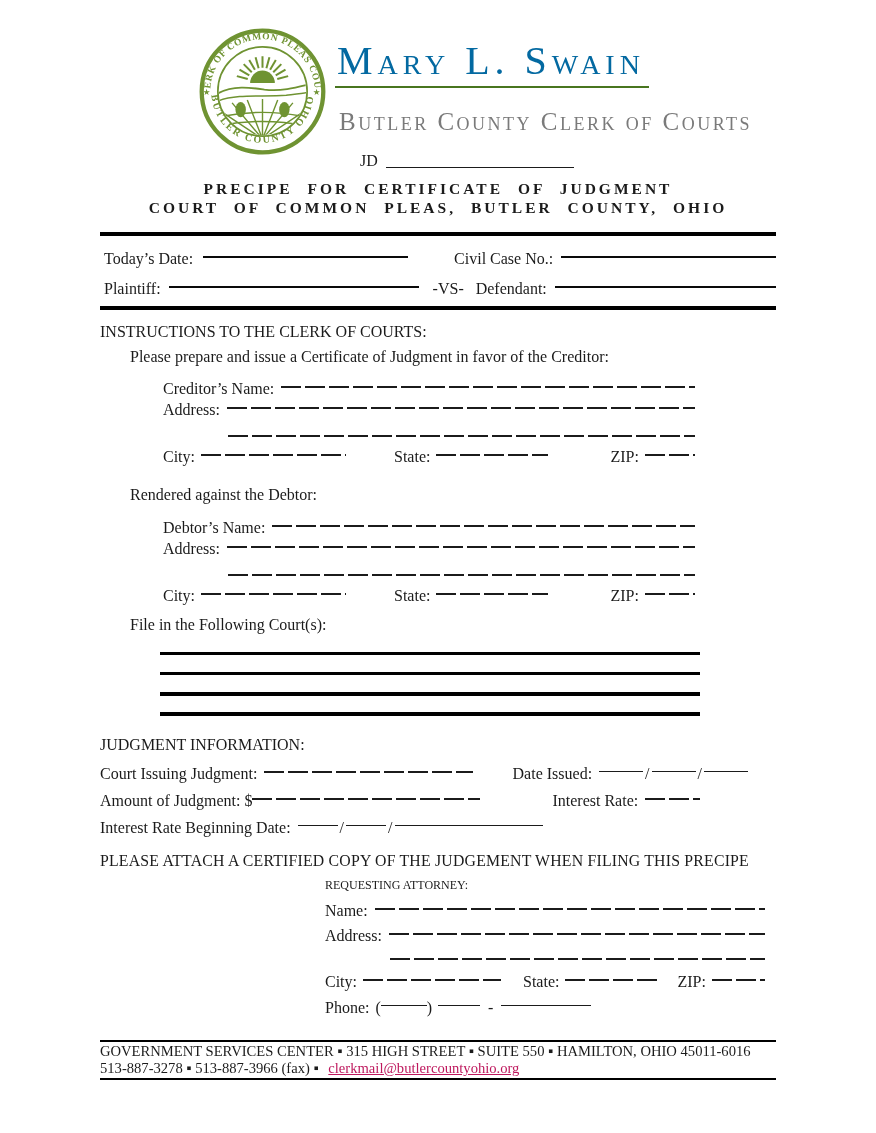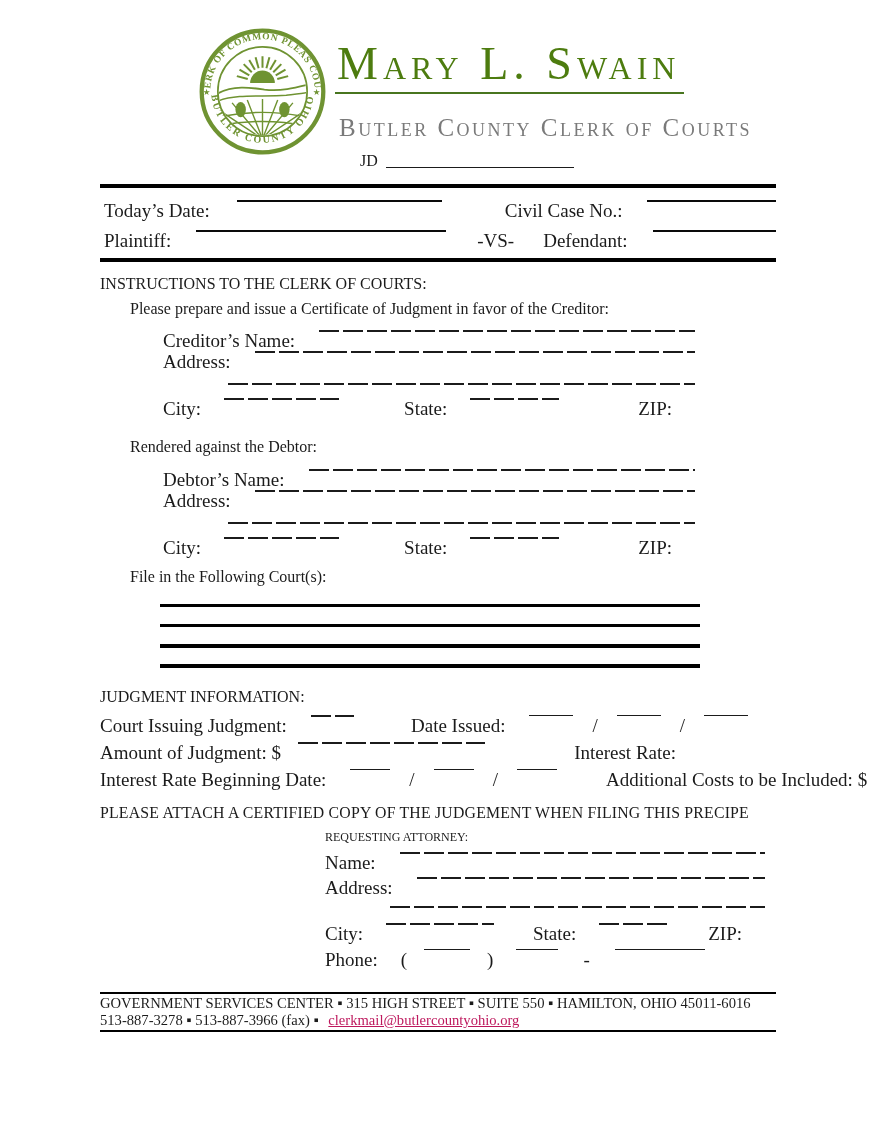--- a/index.html
+++ b/index.html
@@ -6,38 +6,38 @@
   html,body { margin:0; padding:0; background:#ffffff; }
   .page {
     width:876px; height:1133px; background:#ffffff; position:relative; overflow:hidden;
     font-family:"Liberation Serif", serif; color:#1b1b1b;
   }
   
   .letterhead { display:flex; align-items:flex-start; padding:25px 0 0 196px; }
   .seal { flex:0 0 auto; display:block; }
   .brand { margin-left:6px; padding-top:16px; }
   .brand-name {
-    display:inline-block; font-size:46px; line-height:1; font-variant:small-caps;
-    letter-spacing:5px; color:#4d7c0f; border-bottom:2px solid #48751f; padding:0 4px 5px 2px;
+    display:inline-block; font-size:40px; line-height:1; font-variant:small-caps;
+    letter-spacing:5px; color:#0369a1; border-bottom:2px solid #48751f; padding:0 4px 5px 2px;
   }
   .brand-sub {
     font-size:25px; line-height:1.1; font-variant:small-caps; letter-spacing:2.5px;
     color:#7a7a7a; margin-top:20px; padding-left:4px;
   }
   .jd-row { margin:-10px 0 0 360px; font-size:16px; display:flex; align-items:flex-end; height:22px; }
   .jd-line { width:188px; border-bottom:1.5px solid #1b1b1b; height:0; margin:0 0 2px 8px; }
   
   .title { text-align:center; font-weight:bold; font-size:15.5px; letter-spacing:3px;
            word-spacing:8px; margin-top:9px; line-height:1.25; }
   
   .content { margin:0 100px; }
   .rule { background:#000; height:4px; }
   .r-top { margin-top:14px; }
   .r-mid { margin-top:7px; }
-  .frow { display:flex; align-items:flex-start; font-size:19px; line-height:21px;gap:17px; }
+  .frow { display:flex; align-items:center; font-size:16px; line-height:21px; }
   .lbl { white-space:nowrap; }
   .sl { height:0; border-bottom:2px solid #0a0a0a; margin-bottom:3px; }
   .ul { height:2px; margin-bottom:3px;
         background:repeating-linear-gradient(90deg,#1b1b1b 0 20px, rgba(0,0,0,0) 20px 24px); }
   .grow { flex:1 1 auto; }
   .blank { height:0; border-bottom:1.5px solid #1b1b1b; margin-bottom:3px; flex:0 0 auto; }
   .slash { margin:0 2px; }
   .sec-head { font-size:16px; margin-top:13px; }
   .indent1 { margin-left:30px; }
   .cred-block { margin:0 81px 0 63px; }
@@ -105,20 +105,24 @@
       <div class="brand-name">Mary L. Swain</div>
       <div class="brand-sub">Butler County Clerk of Courts</div>
     </div>
   </div>
 
   <div class="jd-row">
     <span class="lbl">JD</span>
     <span class="jd-line"></span>
   </div>
 
+  <div class="title">
+    <div>PRECIPE FOR CERTIFICATE OF JUDGMENT</div>
+    <div>COURT OF COMMON PLEAS, BUTLER COUNTY, OHIO</div>
+  </div>
 
   <div class="content">
     <div class="rule r-top"></div>
 
     <div class="frow" style="margin-top:12px;">
       <span class="lbl" style="margin-left:4px;">Today’s Date:</span>
       <span class="sl" style="width:205px; margin-left:10px;"></span>
       <span class="lbl" style="margin-left:46px;">Civil Case No.:</span>
       <span class="sl grow" style="margin-left:8px;"></span>
     </div>
@@ -203,21 +207,20 @@
       <span class="lbl" style="margin-left:72px;">Interest Rate:</span>
       <span class="ul grow" style="margin-left:7px;"></span>
     </div>
     <div class="frow" style="margin-top:6px;">
       <span class="lbl">Interest Rate Beginning Date:</span>
       <span class="blank" style="width:40px; margin-left:7px;"></span>
       <span class="slash">/</span>
       <span class="blank" style="width:40px;"></span>
       <span class="slash">/</span>
       <span class="blank" style="width:40px;"></span>
-      <span class="lbl" style="margin-left:32px;">Additional Costs to be Included: $</span>
       <span class="blank" style="width:108px;"></span>
     </div>
 
     <div style="margin-top:14px; font-size:15.8px; letter-spacing:0.2px;">PLEASE ATTACH A CERTIFIED COPY OF THE JUDGEMENT WHEN FILING THIS PRECIPE</div>
 
     <div class="atty">
       <div style="margin-top:8px; font-size:12px;">REQUESTING ATTORNEY:</div>
       <div class="frow" style="margin-top:7px;">
         <span class="lbl">Name:</span>
         <span class="ul grow" style="margin-left:7px;"></span>

